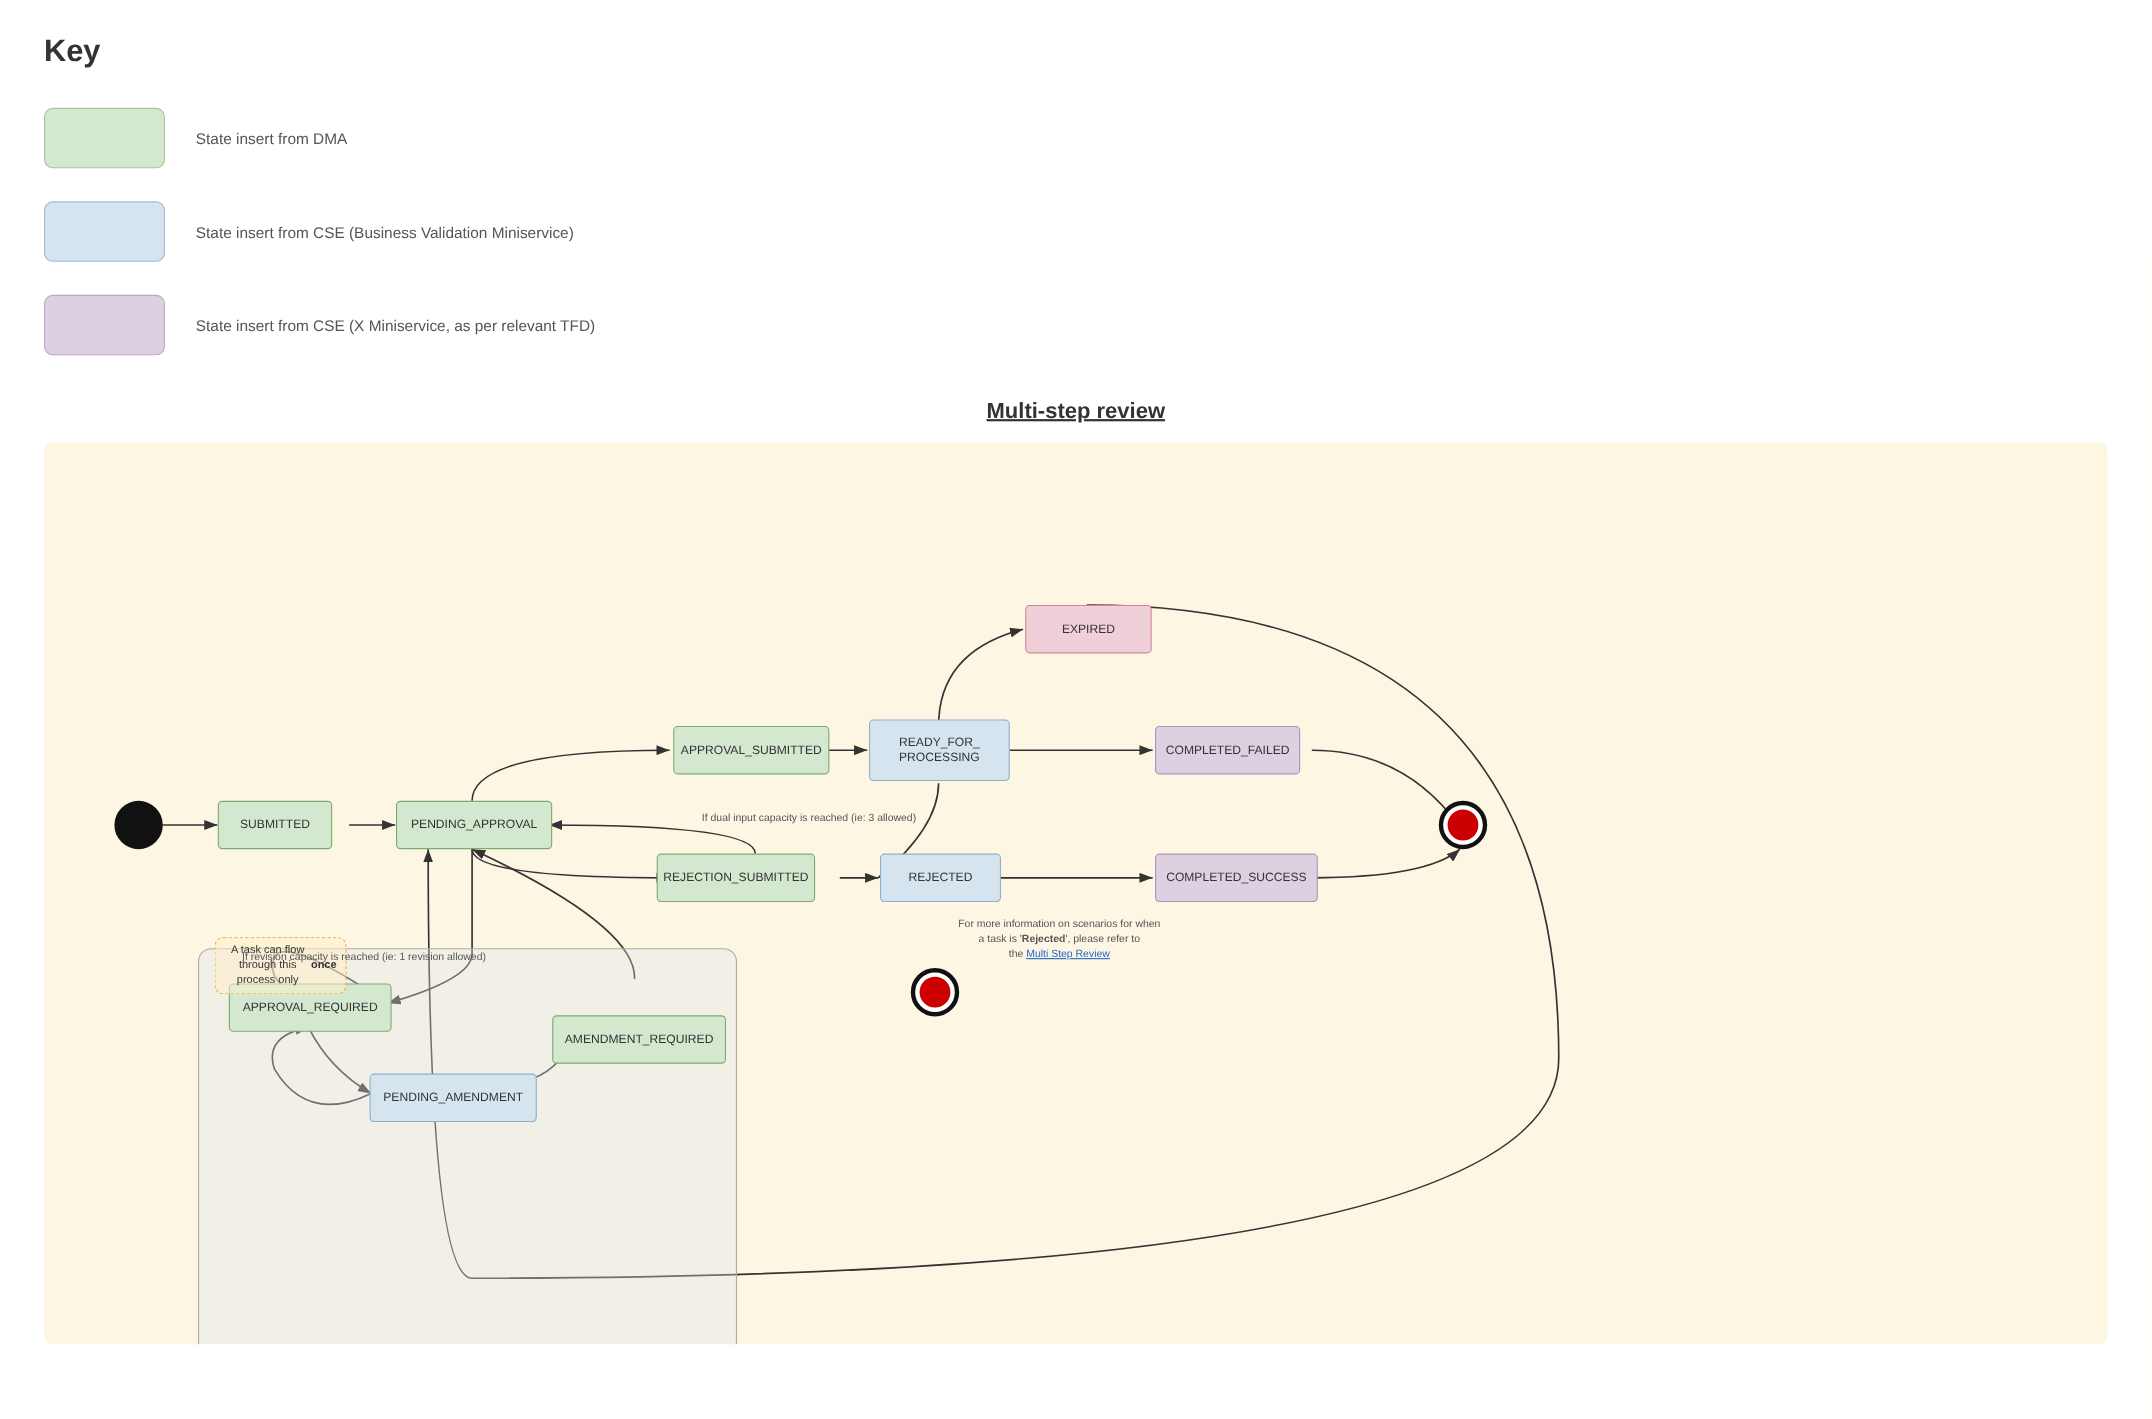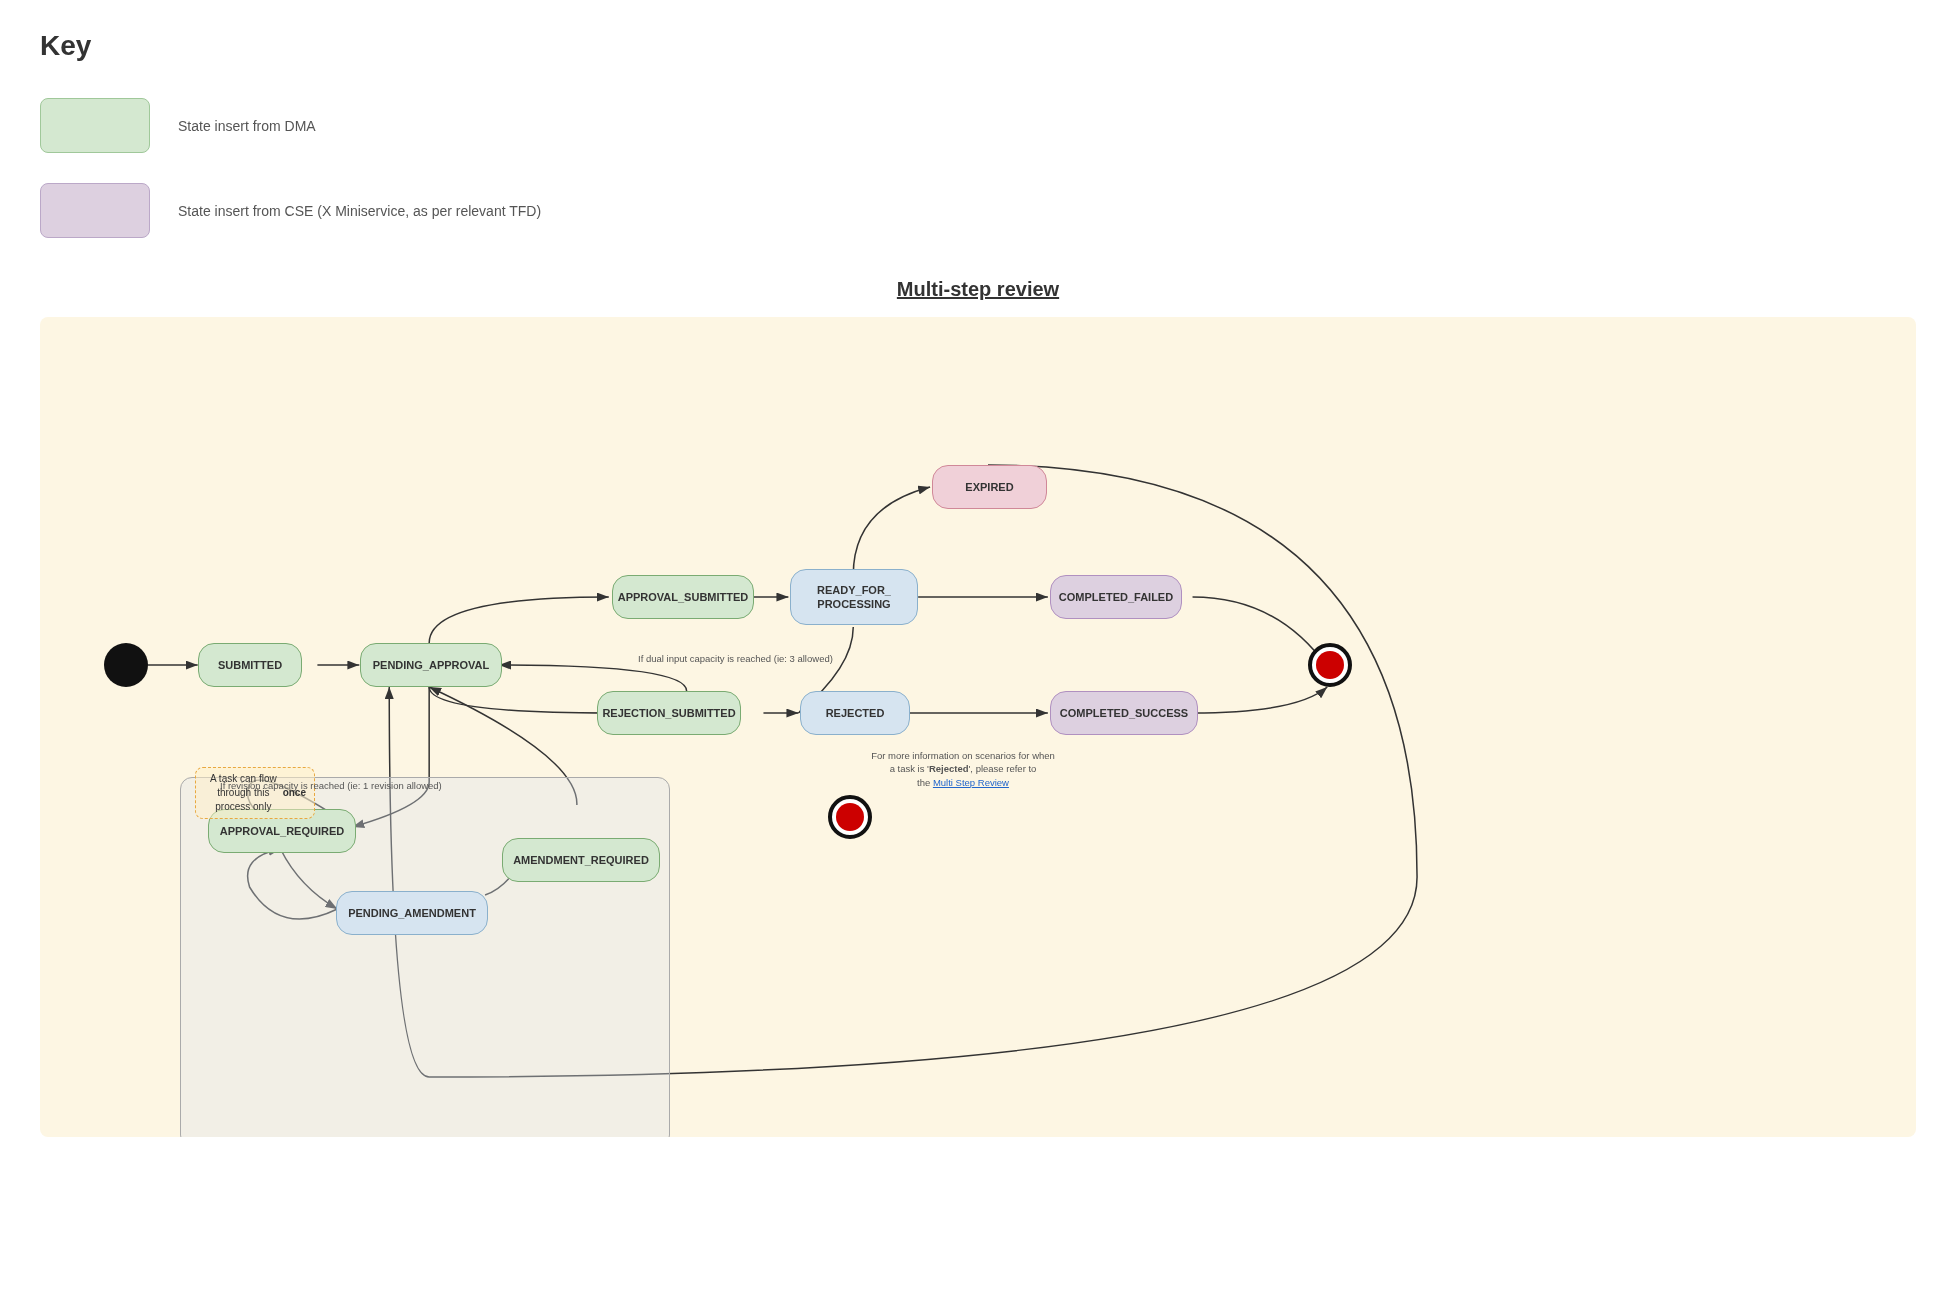--- a/index.html
+++ b/index.html
@@ -80,28 +80,28 @@
       padding: 20px;
       position: relative;
       width: 100%;
       height: 820px;
       overflow: hidden;
     }
 
     
     .state-node {
       position: absolute;
-      border-radius: 16px;
+      border-radius: 4px;
       border: 1.5px solid;
       display: flex;
       align-items: center;
       justify-content: center;
-      text-align: center;
+      text-align: left;
       font-size: 11px;
-      font-weight: bold;
+      font-weight: normal;
       padding: 6px 10px;
       line-height: 1.3;
     }
 
     .node-green {
       background: #d4e8d0;
       border-color: #7aab72;
     }
 
     .node-blue {
@@ -196,20 +196,24 @@
 <body>
 
 <div class="page">
 
   <div class="key-title">Key</div>
 
   <div class="key-items">
     <div class="key-item">
       <div class="key-box key-box-green"></div>
       <span class="key-label">State insert from DMA</span>
+    </div>
+    <div class="key-item">
+      <div class="key-box key-box-blue"></div>
+      <span class="key-label">State insert from CSE (Business Validation Miniservice)</span>
     </div>
     <div class="key-item">
       <div class="key-box key-box-purple"></div>
       <span class="key-label">State insert from CSE (X Miniservice, as per relevant TFD)</span>
     </div>
   </div>
 
   <div class="diagram-title">Multi-step review</div>
 
   <div class="diagram-container">

